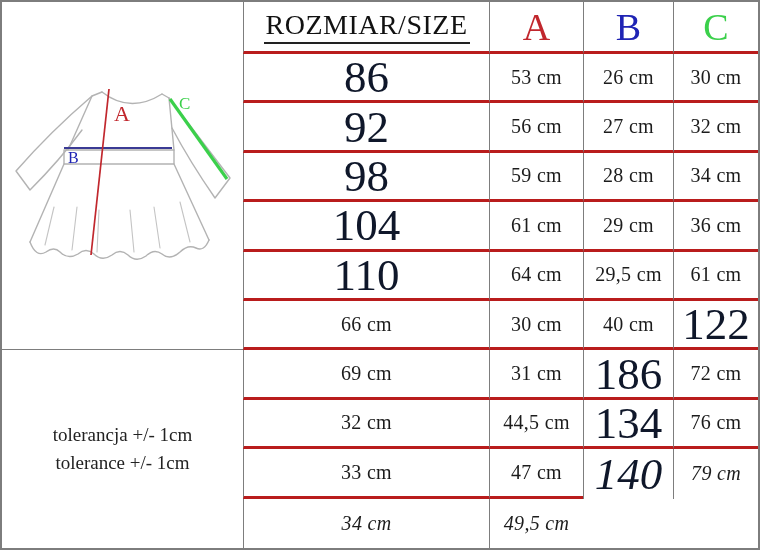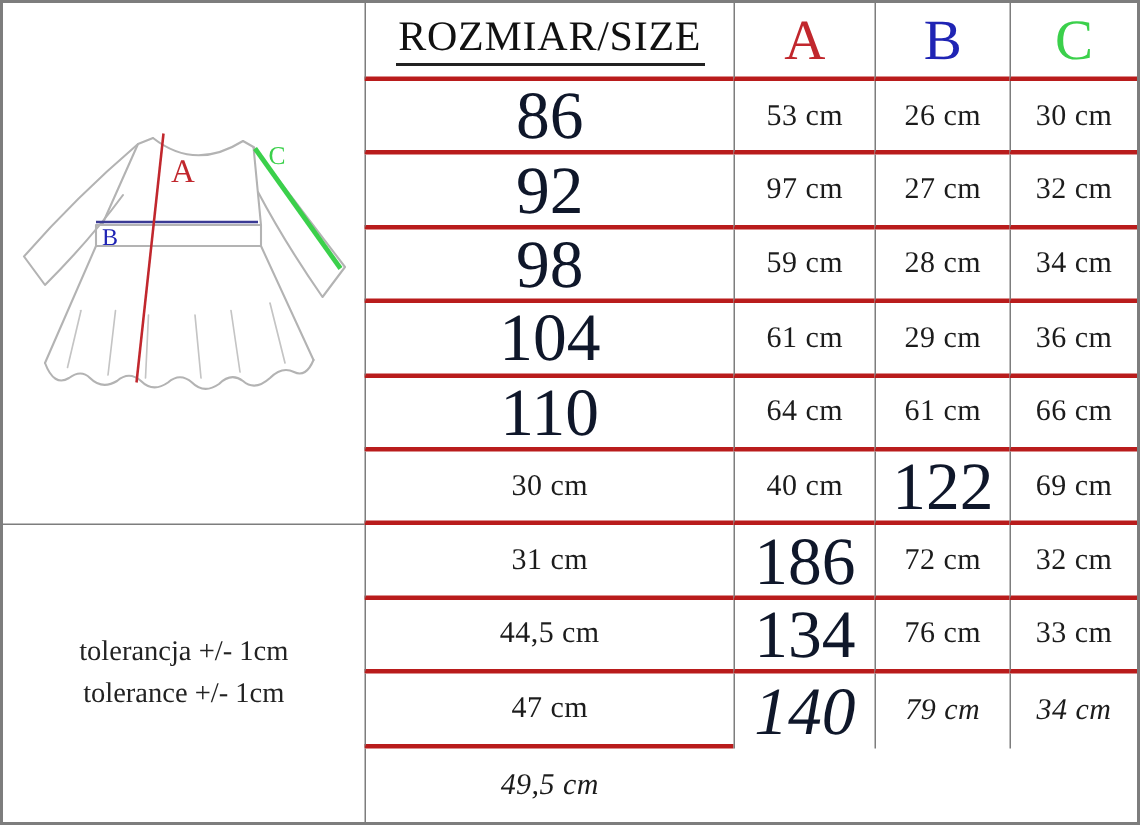--- a/index.html
+++ b/index.html
@@ -109,36 +109,37 @@
     <div class="cell hdr-letter hdr-a">A</div>
     <div class="cell hdr-letter hdr-b">B</div>
     <div class="cell hdr-letter hdr-c">C</div>
 
     <div class="cell cell-size">86</div>
     <div class="cell cell-val">53 cm</div>
     <div class="cell cell-val">26 cm</div>
     <div class="cell cell-val">30 cm</div>
 
     <div class="cell cell-size">92</div>
-    <div class="cell cell-val">97 cm</div>
+    <div class="cell cell-val">56 cm</div>
     <div class="cell cell-val">27 cm</div>
     <div class="cell cell-val">32 cm</div>
 
     <div class="cell cell-size">98</div>
     <div class="cell cell-val">59 cm</div>
     <div class="cell cell-val">28 cm</div>
     <div class="cell cell-val">34 cm</div>
 
     <div class="cell cell-size">104</div>
     <div class="cell cell-val">61 cm</div>
     <div class="cell cell-val">29 cm</div>
     <div class="cell cell-val">36 cm</div>
 
     <div class="cell cell-size">110</div>
     <div class="cell cell-val">64 cm</div>
+    <div class="cell cell-val">29,5 cm</div>
     <div class="cell cell-val">61 cm</div>
 
     <div class="cell cell-val">66 cm</div>
     <div class="cell cell-val">30 cm</div>
     <div class="cell cell-val">40 cm</div>
 
     <div class="cell cell-size">122</div>
     <div class="cell cell-val">69 cm</div>
     <div class="cell cell-val">31 cm</div>
 

